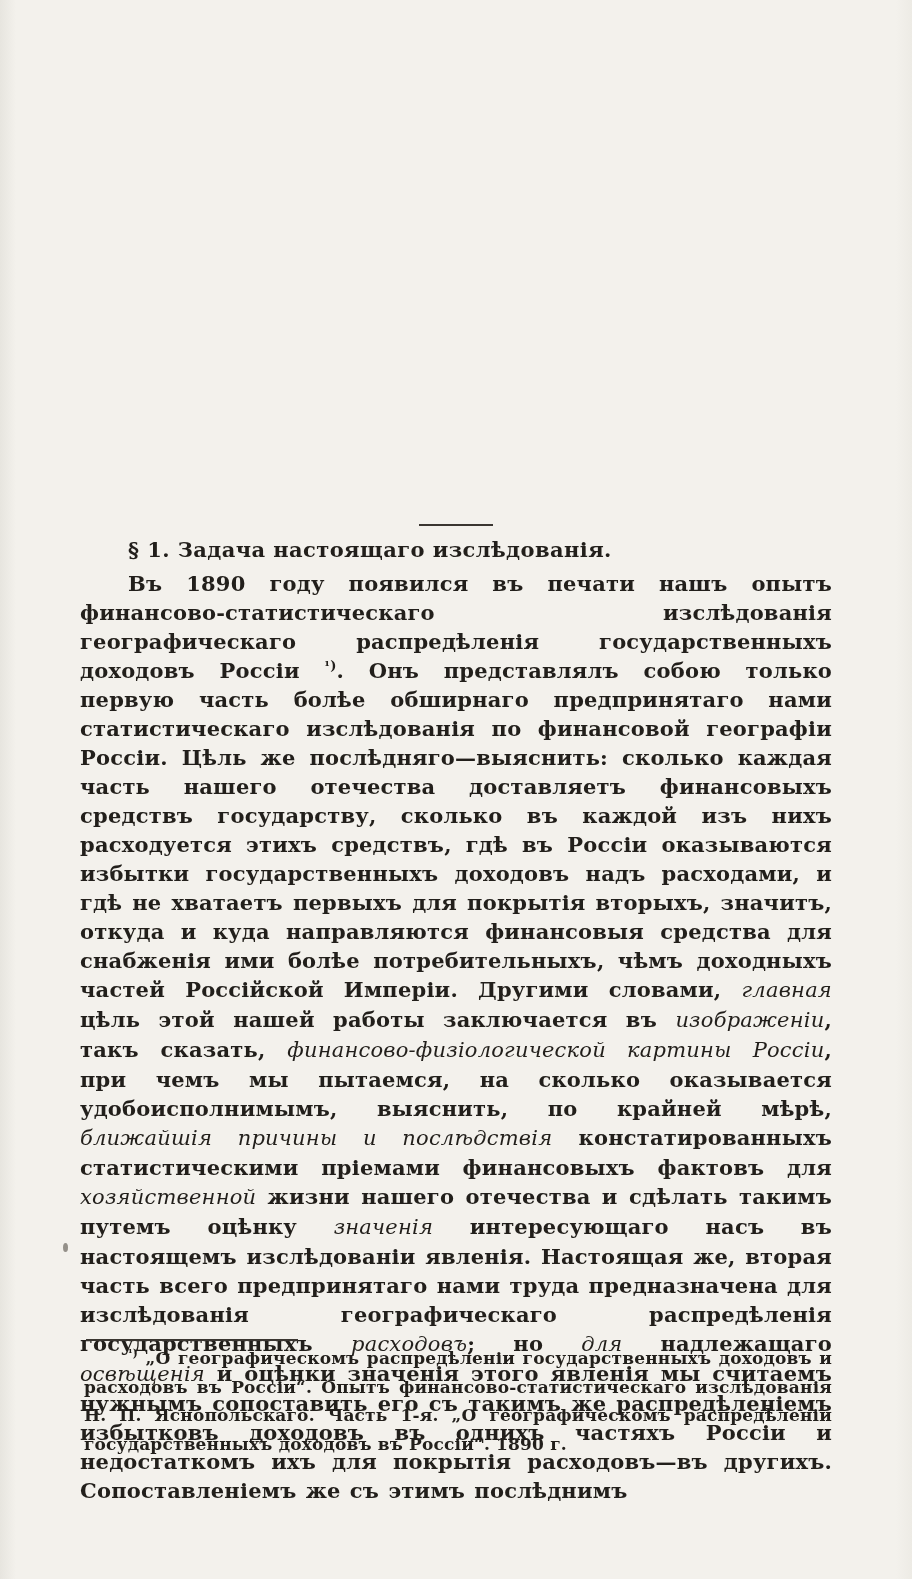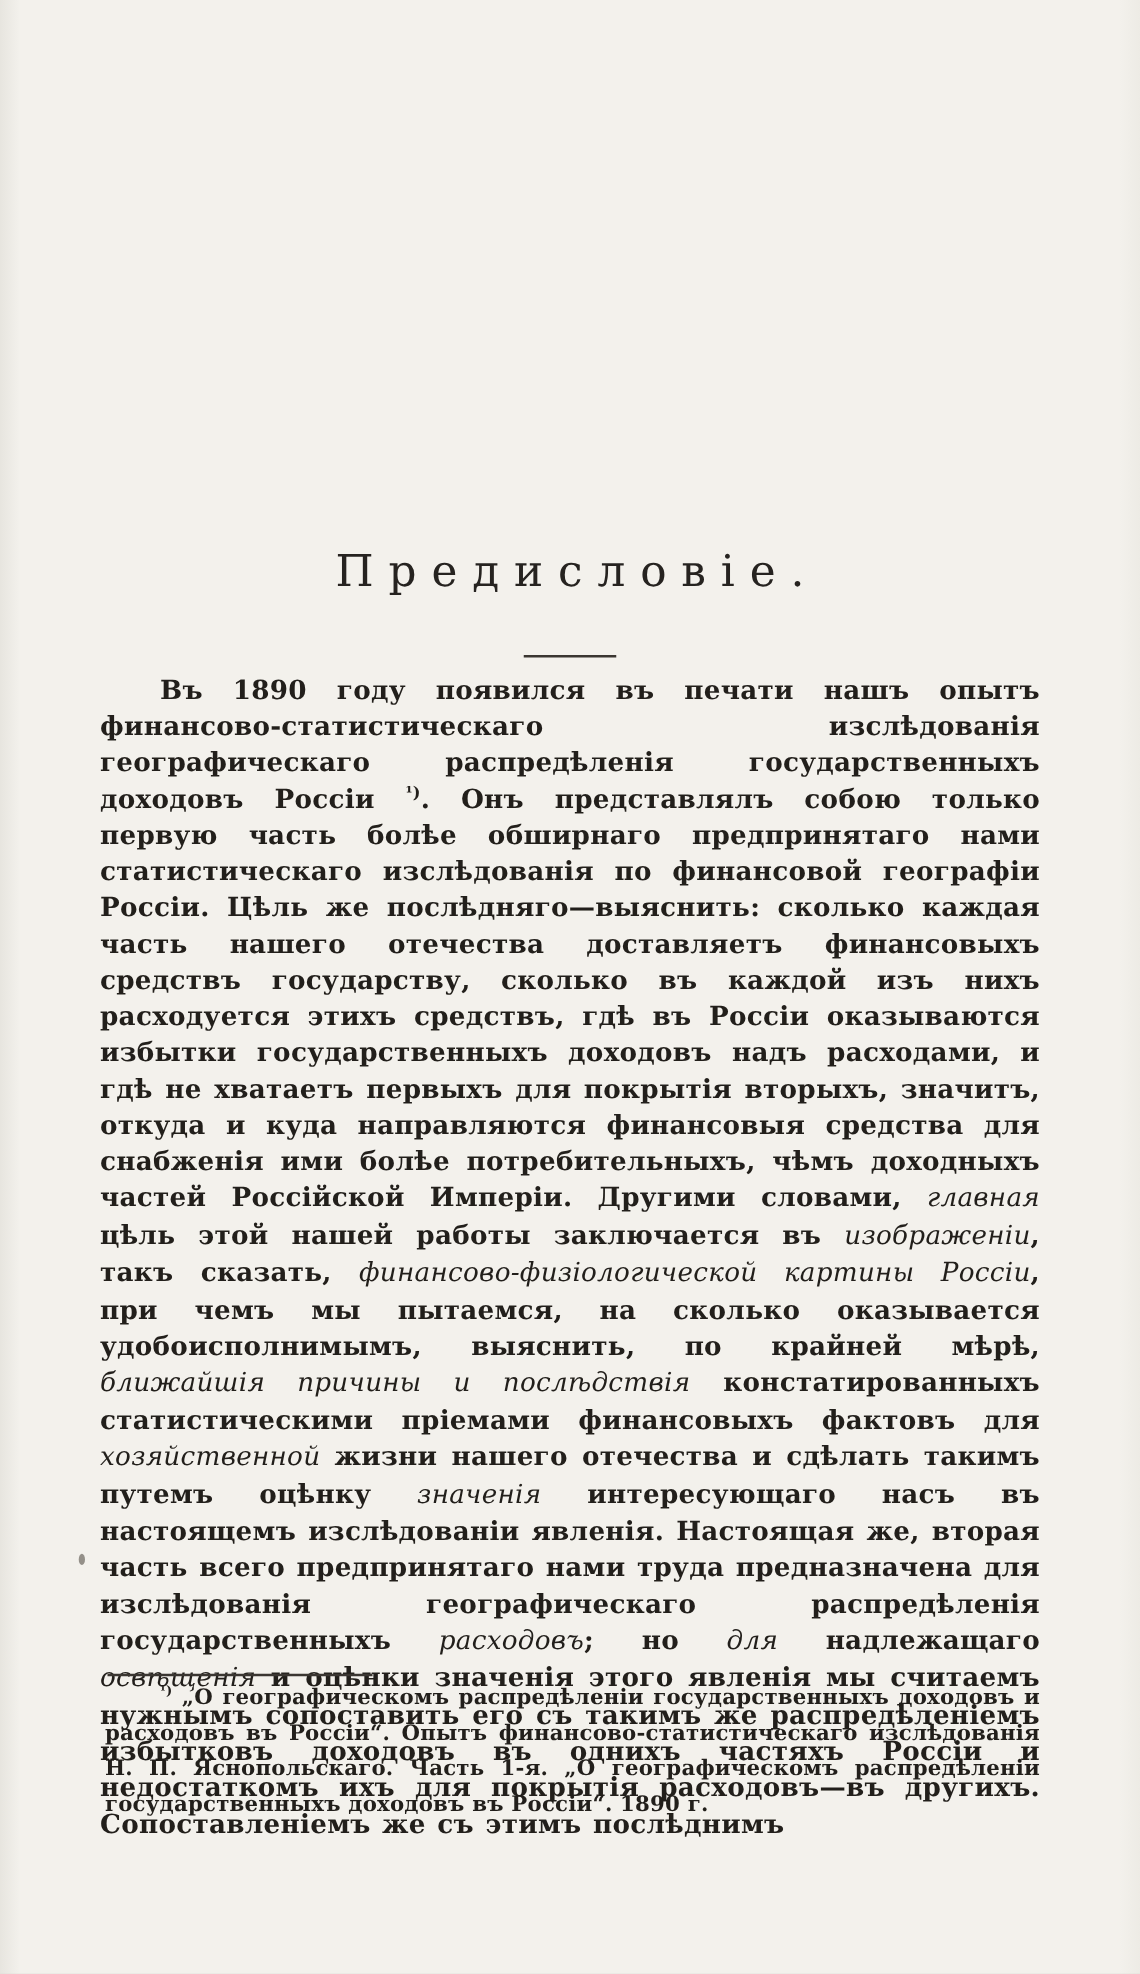--- a/index.html
+++ b/index.html
@@ -98,25 +98,25 @@
     background:#6b675f;
     border-radius:50%;
     opacity:.7;
   }
 </style>
 </head>
 <body>
 
 <div class="page">
 
-  <h1 class="page-title">Предисловіе.</h1>
 
   <hr class="title-rule">
 
   <div class="content">
+    <p class="section-heading">§ 1. Задача настоящаго изслѣдованія.</p>
 
     <p class="body-text"><span>Въ 1890 году появился въ печати нашъ опытъ финансово-статистическаго изслѣдованія географическаго распредѣленія государственныхъ доходовъ Россіи </span><sup>¹)</sup><span>. Онъ представлялъ собою только первую часть болѣе обширнаго предпринятаго нами статистическаго изслѣдованія по финансовой географіи Россіи. Цѣль же послѣдняго—выяснить: сколько каждая часть нашего отечества доставляетъ финансовыхъ средствъ государству, сколько въ каждой изъ нихъ расходуется этихъ средствъ, гдѣ въ Россіи оказываются избытки государственныхъ доходовъ надъ расходами, и гдѣ не хватаетъ первыхъ для покрытія вторыхъ, значитъ, откуда и куда направляются финансовыя средства для снабженія ими болѣе потребительныхъ, чѣмъ доходныхъ частей Россійской Имперіи. Другими словами, </span><i>главная</i><span> цѣль этой нашей работы заключается въ </span><i>изображеніи</i><span>, такъ сказать, </span><i>финансово-физіологической картины Россіи</i><span>, при чемъ мы пытаемся, на сколько оказывается удобоисполнимымъ, выяснить, по крайней мѣрѣ, </span><i>ближайшія причины и послѣдствія</i><span> констатированныхъ статистическими пріемами финансовыхъ фактовъ для </span><i>хозяйственной</i><span> жизни нашего отечества и сдѣлать такимъ путемъ оцѣнку </span><i>значенія</i><span> интересующаго насъ въ настоящемъ изслѣдованіи явленія. Настоящая же, вторая часть всего предпринятаго нами труда предназначена для изслѣдованія географическаго распредѣленія государственныхъ </span><i>расходовъ</i><span>; но </span><i>для</i><span> надлежащаго </span><i>освѣщенія</i><span> и оцѣнки значенія этого явленія мы считаемъ нужнымъ сопоставить его съ такимъ же распредѣленіемъ избытковъ доходовъ въ однихъ частяхъ Россіи и недостаткомъ ихъ для покрытія расходовъ—въ другихъ. Сопоставленіемъ же съ этимъ послѣднимъ</span></p>
   </div>
 
   <div class="artifact"></div>
 
   <hr class="footnote-rule">
 
   <p class="footnote"><sup>¹)</sup><span> „О географическомъ распредѣленіи государственныхъ доходовъ и расходовъ въ Россіи“. Опытъ финансово-статистическаго изслѣдованія Н. П. Яснопольскаго. Часть 1-я. „О географическомъ распредѣленіи государственныхъ доходовъ въ Россіи“. 1890 г.</span></p>
 

